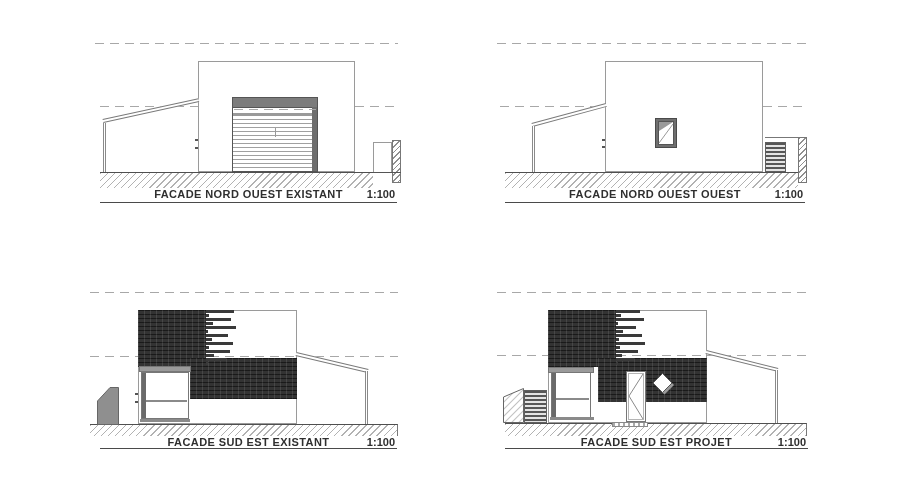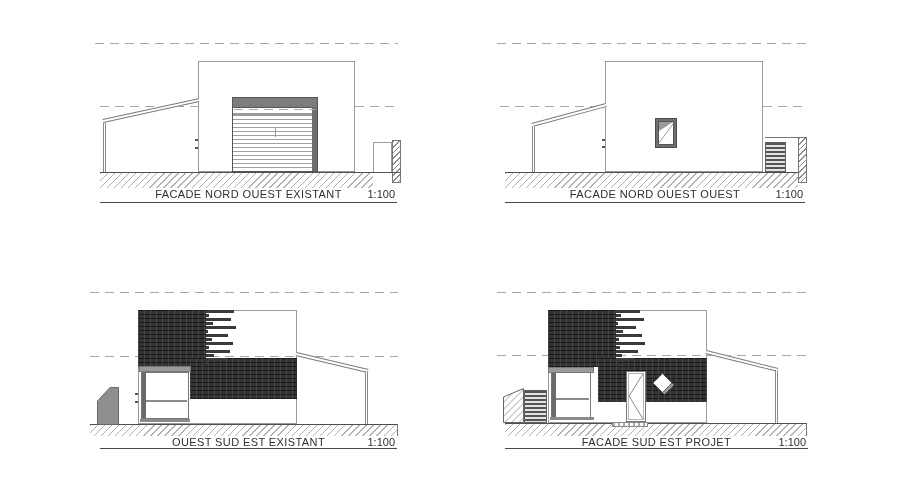--- a/index.html
+++ b/index.html
@@ -26,21 +26,21 @@
   .post{position:absolute;width:3px;background:#fff;border-left:1px solid #8a8a8a;
         border-right:1px solid #8a8a8a;box-sizing:border-box;z-index:3;}
   .gdoor{position:absolute;border:1px solid #555;background:#fff;box-sizing:border-box;z-index:3;}
   .win{position:absolute;background:#fff;border:1px solid #777;box-sizing:border-box;z-index:5;}
   .jamb{position:absolute;left:0;top:0;bottom:0;width:4px;background:#6a6a6a;}
   .rail{position:absolute;left:4px;right:1px;height:2px;background:#8a8a8a;}
   .topbar{position:absolute;background:#9a9a9a;border:1px solid #777;box-sizing:border-box;z-index:5;}
   .sill{position:absolute;background:#8a8a8a;z-index:5;}
   .tick{position:absolute;width:3px;height:2px;background:#555;z-index:5;}
   .thinline{position:absolute;background:#555;z-index:2;}
-  .lblrow{position:absolute;height:13px;font-weight:normal;font-size:11px;color:#2f2f2f;z-index:6;}
+  .lblrow{position:absolute;height:13px;font-weight:bold;font-size:11px;color:#2f2f2f;z-index:6;}
   .lblrow .title{position:absolute;left:0;right:0;text-align:center;letter-spacing:.4px;white-space:nowrap;}
   .lblrow .scale{position:absolute;right:2px;top:0;}
   .rule{position:absolute;height:1px;background:#4a4a4a;z-index:6;}
   .svgpiece{position:absolute;z-index:5;}
   .threshold{position:absolute;border:1px solid #8a8a8a;box-sizing:border-box;z-index:5;
         background:repeating-linear-gradient(90deg,#aaa 0 2px,#fff 2px 5px);}
 </style>
 </head>
 <body>
 
@@ -136,21 +136,21 @@
 
     <div class="roof" style="left:296px;top:352px;width:74px;transform:rotate(13.3deg);"></div>
     <div class="post" style="left:365px;top:371px;height:53px;"></div>
 
     <div class="groundband" style="left:90px;top:424px;width:308px;height:12px;border-right:1px solid #777;"></div>
 
     <div class="tick" style="left:135px;top:393px;"></div>
     <div class="tick" style="left:135px;top:401px;"></div>
 
     <div class="lblrow" style="left:100px;top:436px;width:297px;">
-      <span class="title">OUEST SUD EST EXISTANT</span>
+      <span class="title">FACADE SUD EST EXISTANT</span>
       <span class="scale">1:100</span>
     </div>
     <div class="rule" style="left:100px;top:448px;width:297px;"></div>
   <div class="plank" style="left: 206px; top: 310px; width: 28px;"></div>
       <div class="plank" style="left: 206px; top: 314px; width: 3px;"></div>
       <div class="plank" style="left: 206px; top: 318px; width: 25px;"></div>
       <div class="plank" style="left: 206px; top: 322px; width: 7px;"></div>
       <div class="plank" style="left: 206px; top: 326px; width: 30px;"></div>
       <div class="plank" style="left: 206px; top: 330px; width: 2px;"></div>
       <div class="plank" style="left: 206px; top: 334px; width: 22px;"></div>

